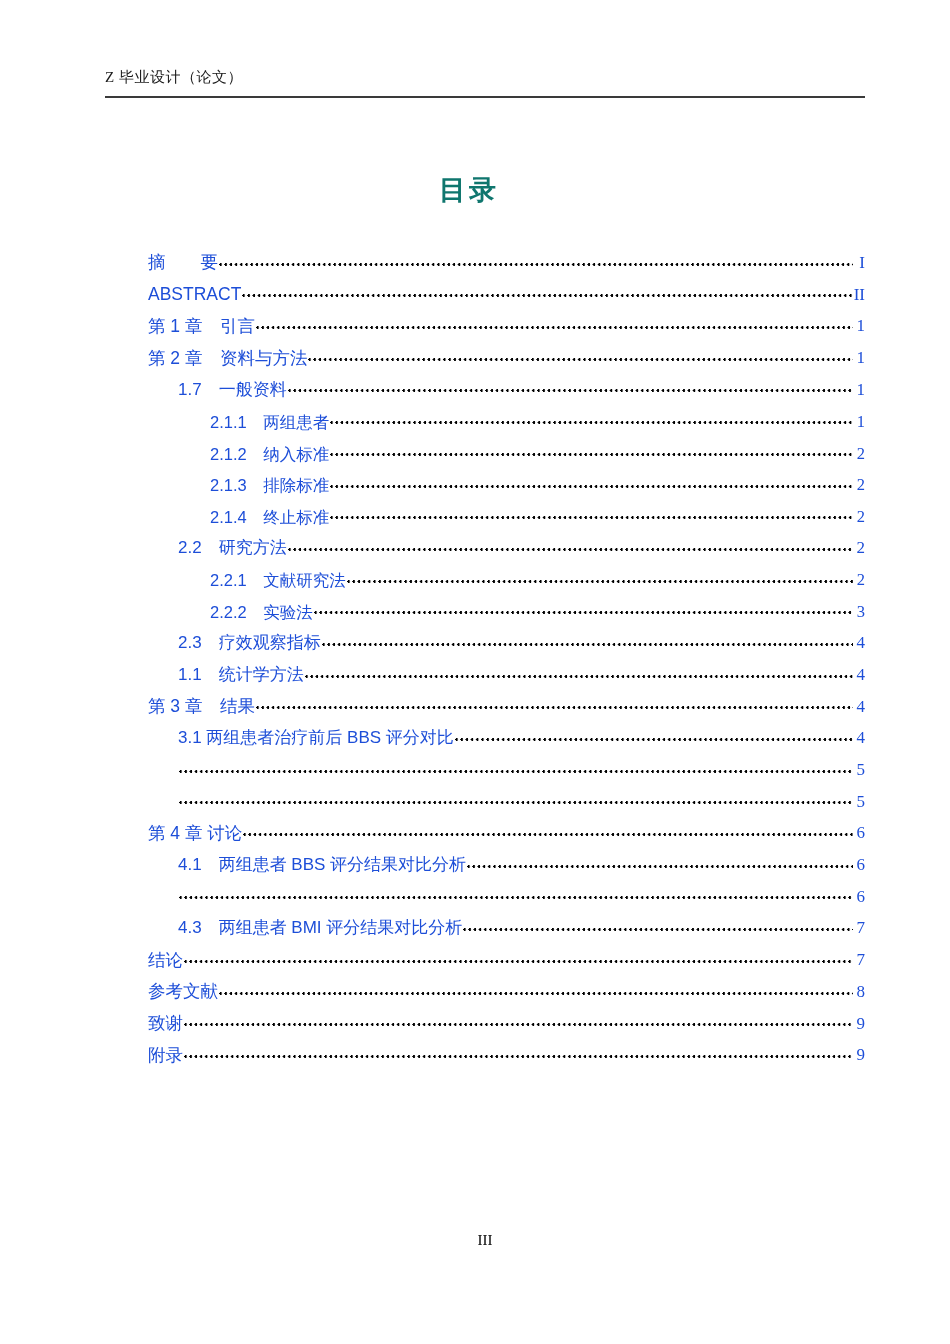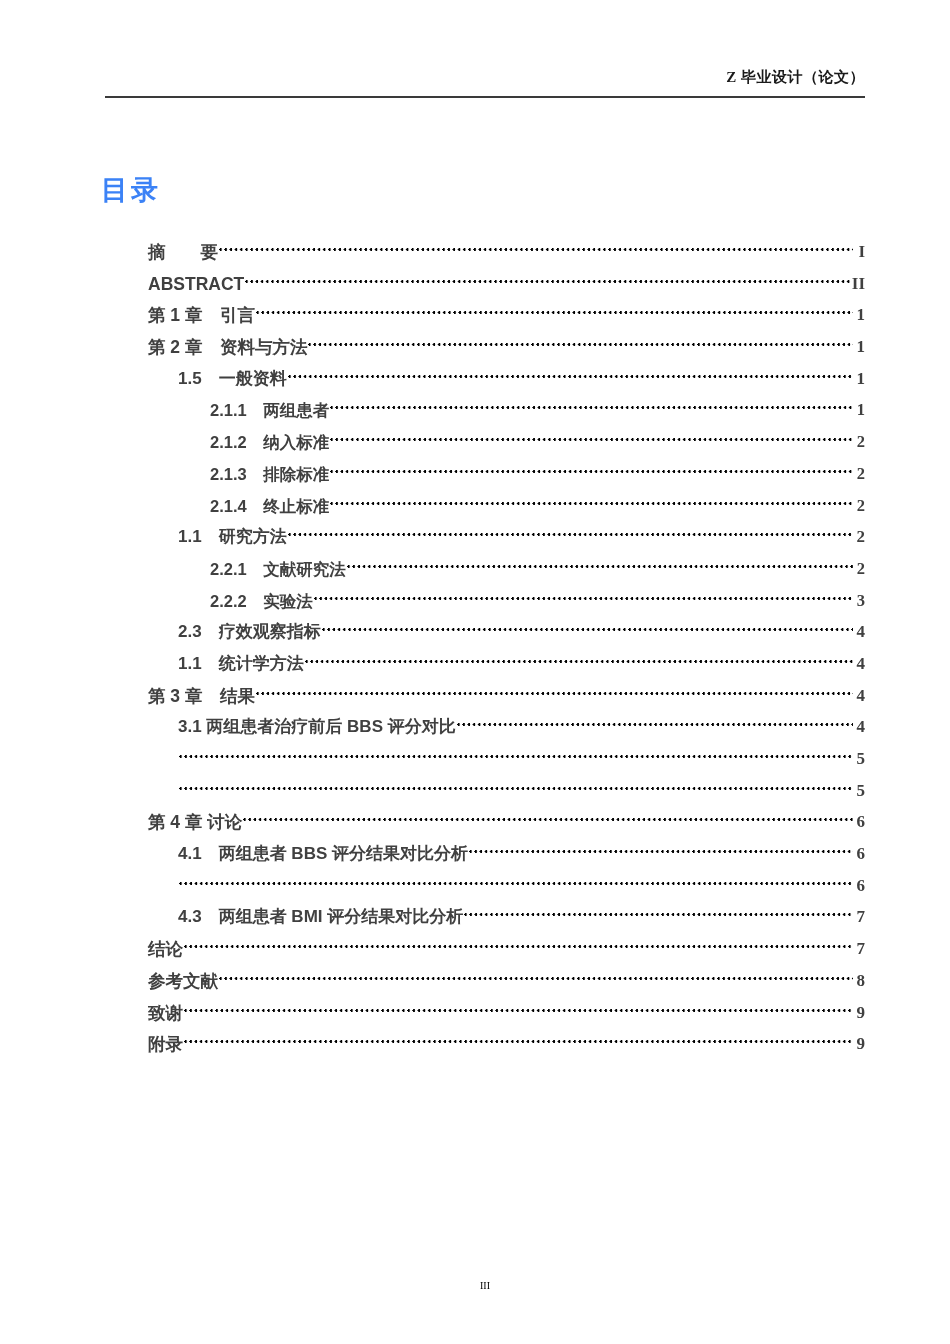--- a/index.html
+++ b/index.html
@@ -19,22 +19,21 @@
     overflow: hidden;
     box-sizing: border-box;
   }
 
   
   .page-header {
     position: absolute;
     left: 105px;
     top: 68px;
     width: 760px;
-    text-align: right;
-    font-weight: bold;
+    text-align: left;
   }
   .page-header .header-text {
     font-family: "Liberation Serif", serif;
     font-size: 15px;
     letter-spacing: 0.5px;
     color: #1a1a1a;
     display: inline-block;
     white-space: pre;
   }
   .header-rule {
@@ -42,43 +41,44 @@
     left: 105px;
     top: 96px;
     width: 760px;
     height: 0;
     border-top: 2px solid #3a3a3a;
   }
 
   
   .toc-title {
     position: absolute;
-    left: 101px;
+    left: 89px;
     top: 172px;
     width: 760px;
+    text-align: center;
     font-size: 27px;
     font-weight: bold;
     letter-spacing: 3px;
-    color: #3b82f6;
+    color: #0f766e;
   }
 
   
   .toc {
     position: absolute;
     left: 148px;
     top: 243px;
     width: 717px;
   }
   .toc-entry {
     display: flex;
+    align-items: flex-end;
     height: 31.7px;
     font-size: 17px;
-    color: #404040;
+    color: #1d4ed8;
     white-space: pre;
-    font-weight: bold;
   }
   .toc-entry .label {
     flex: 0 0 auto;
     line-height: 1.1;
     padding-bottom: 2px;
   }
   .toc-entry .leader {
     flex: 1 1 auto;
     overflow: hidden;
     height: 13px;
@@ -105,51 +105,51 @@
   .lvl-2 { padding-left: 62px; }
 
   .toc-entry.lvl-0 .label { font-size: 17.5px; }
   .toc-entry.lvl-2 .label { font-size: 16.5px; }
   .toc-entry.lvl-2 .pageno { font-size: 16.5px; }
 
   
   .page-footer {
     position: absolute;
     left: 105px;
-    top: 1280px;
+    top: 1232px;
     width: 760px;
     text-align: center;
     font-family: "Liberation Serif", serif;
-    font-size: 10px;
+    font-size: 15px;
     color: #000;
   }
 </style>
 </head>
 <body>
 
 <div class="page">
 
   <div class="page-header">
     <span class="header-text">Z 毕业设计（论文）</span>
   </div>
   <div class="header-rule"></div>
 
   <div class="toc-title">目录</div>
 
   <div class="toc" id="toc-list">
       <div class="toc-entry lvl-0"><span class="label">摘　　要</span><span class="leader"></span><span class="pageno">I</span></div>
       <div class="toc-entry lvl-0"><span class="label">ABSTRACT</span><span class="leader"></span><span class="pageno">II</span></div>
       <div class="toc-entry lvl-0"><span class="label">第 1 章　引言</span><span class="leader"></span><span class="pageno">1</span></div>
       <div class="toc-entry lvl-0"><span class="label">第 2 章　资料与方法</span><span class="leader"></span><span class="pageno">1</span></div>
-      <div class="toc-entry lvl-1"><span class="label">1.5　一般资料</span><span class="leader"></span><span class="pageno">1</span></div>
+      <div class="toc-entry lvl-1"><span class="label">1.7　一般资料</span><span class="leader"></span><span class="pageno">1</span></div>
       <div class="toc-entry lvl-2"><span class="label">2.1.1　两组患者</span><span class="leader"></span><span class="pageno">1</span></div>
       <div class="toc-entry lvl-2"><span class="label">2.1.2　纳入标准</span><span class="leader"></span><span class="pageno">2</span></div>
       <div class="toc-entry lvl-2"><span class="label">2.1.3　排除标准</span><span class="leader"></span><span class="pageno">2</span></div>
       <div class="toc-entry lvl-2"><span class="label">2.1.4　终止标准</span><span class="leader"></span><span class="pageno">2</span></div>
-      <div class="toc-entry lvl-1"><span class="label">1.1　研究方法</span><span class="leader"></span><span class="pageno">2</span></div>
+      <div class="toc-entry lvl-1"><span class="label">2.2　研究方法</span><span class="leader"></span><span class="pageno">2</span></div>
       <div class="toc-entry lvl-2"><span class="label">2.2.1　文献研究法</span><span class="leader"></span><span class="pageno">2</span></div>
       <div class="toc-entry lvl-2"><span class="label">2.2.2　实验法</span><span class="leader"></span><span class="pageno">3</span></div>
       <div class="toc-entry lvl-1"><span class="label">2.3　疗效观察指标</span><span class="leader"></span><span class="pageno">4</span></div>
       <div class="toc-entry lvl-1"><span class="label">1.1　统计学方法</span><span class="leader"></span><span class="pageno">4</span></div>
       <div class="toc-entry lvl-0"><span class="label">第 3 章　结果</span><span class="leader"></span><span class="pageno">4</span></div>
       <div class="toc-entry lvl-1"><span class="label">3.1 两组患者治疗前后 BBS 评分对比</span><span class="leader"></span><span class="pageno">4</span></div>
       <div class="toc-entry lvl-1"><span class="leader"></span><span class="pageno">5</span></div>
       <div class="toc-entry lvl-1"><span class="leader"></span><span class="pageno">5</span></div>
       <div class="toc-entry lvl-0"><span class="label">第 4 章 讨论</span><span class="leader"></span><span class="pageno">6</span></div>
       <div class="toc-entry lvl-1"><span class="label">4.1　两组患者 BBS 评分结果对比分析</span><span class="leader"></span><span class="pageno">6</span></div>

